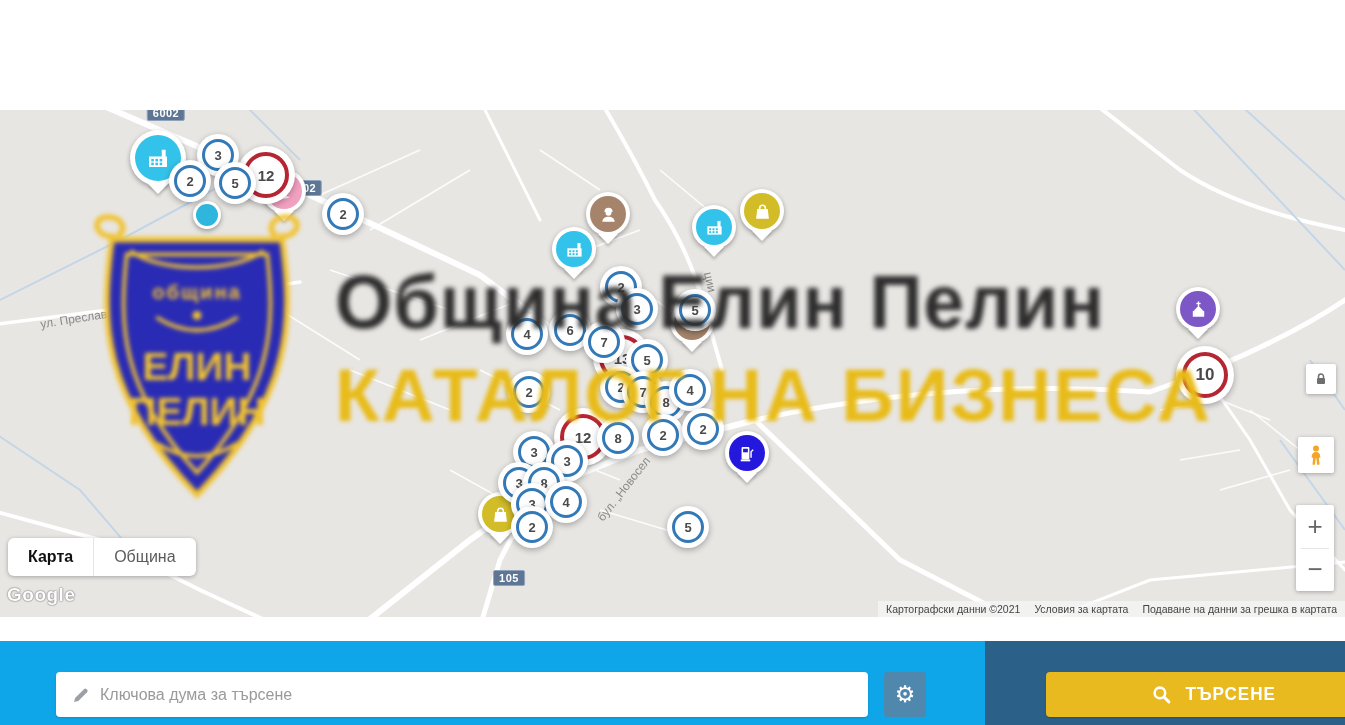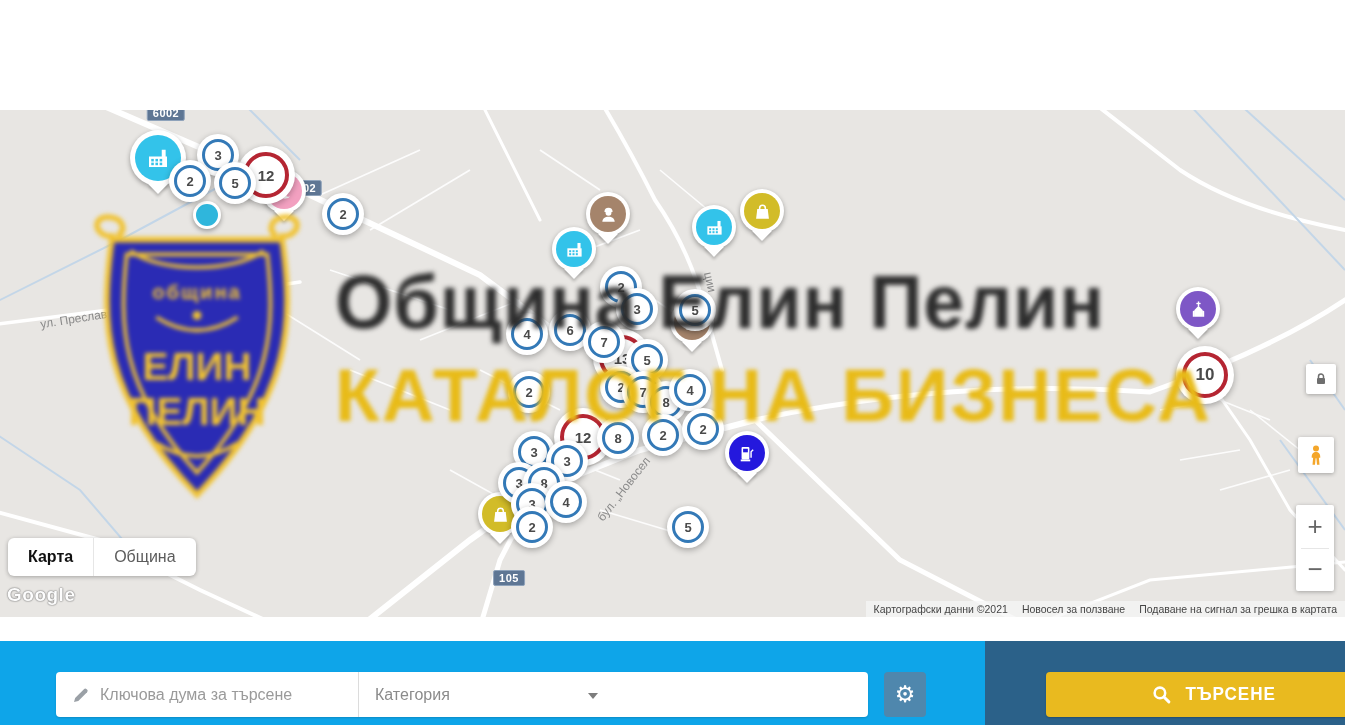--- a/index.html
+++ b/index.html
@@ -376,22 +376,22 @@
       <div class="wm-subtitle">КАТАЛОГ НА БИЗНЕСА</div>
     </div>
 
     <div class="maptype">
       <div class="maptype-btn active">Карта</div>
       <div class="maptype-btn inactive">Община</div>
     </div>
     <div class="google-logo">Google</div>
     <div class="attribution">
       <span>Картографски данни ©2021</span>
-      <span>Новосел за ползване</span>
-      <span>Подаване на сигнал за грешка в картата</span>
+      <span>Условия за картата</span>
+      <span>Подаване на данни за грешка в картата</span>
     </div>
 
     <div class="ctrl-box ctrl-lock">
       <svg width="16" height="16" viewBox="0 0 16 16">
         <path d="M5.5 7.5V5.5a2.5 2.5 0 0 1 5 0v2" fill="none" stroke="#6e6e6e" stroke-width="1.5"></path>
         <rect x="4" y="7" width="8" height="6" rx="1" fill="#6e6e6e"></rect>
       </svg>
     </div>
     <div class="ctrl-box ctrl-pegman">
       <svg width="20" height="22" viewBox="0 0 16 17">
@@ -408,24 +408,20 @@
 
   <div class="searchbar">
     <div class="searchbar-right"></div>
 
     <div class="input-group">
       <div class="ig-section ig-keyword">
         <svg class="pencil" width="18" height="18" viewBox="0 0 16 16">
           <path d="M1.8 14.2 L2.8 10.6 L10.6 2.8 a1.7 1.7 0 0 1 2.4 0 l.4.4 a1.7 1.7 0 0 1 0 2.4 L5.6 13.4 Z" fill="#9aa0a6"></path>
         </svg>
         <input class="keyword-input" type="text" placeholder="Ключова дума за търсене" style="">
-      </div>
-      <div class="ig-section ig-cat">
-        <div class="select-box">Категория</div>
-        <div class="caret"></div>
       </div>
     </div>
 
     <div class="gear-btn">
       <span class="gear-glyph">⚙</span>
     </div>
 
     <button class="search-btn">
       <svg width="19" height="19" viewBox="0 0 18 18">
         <circle cx="7.5" cy="7.5" r="5" fill="none" stroke="#ffffff" stroke-width="2.4"></circle>

